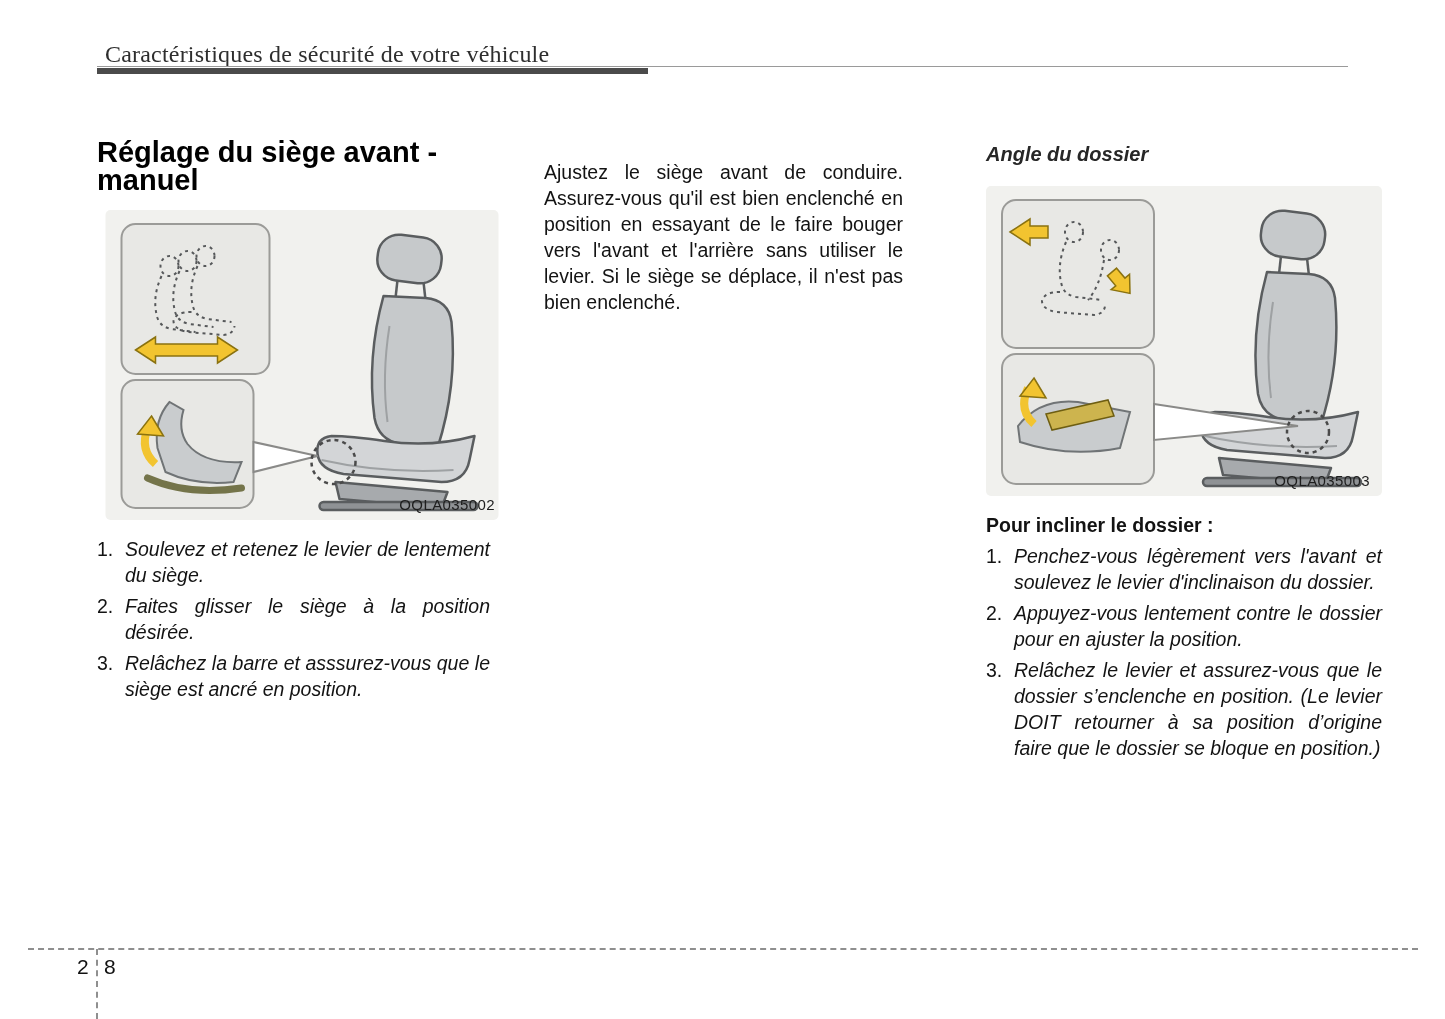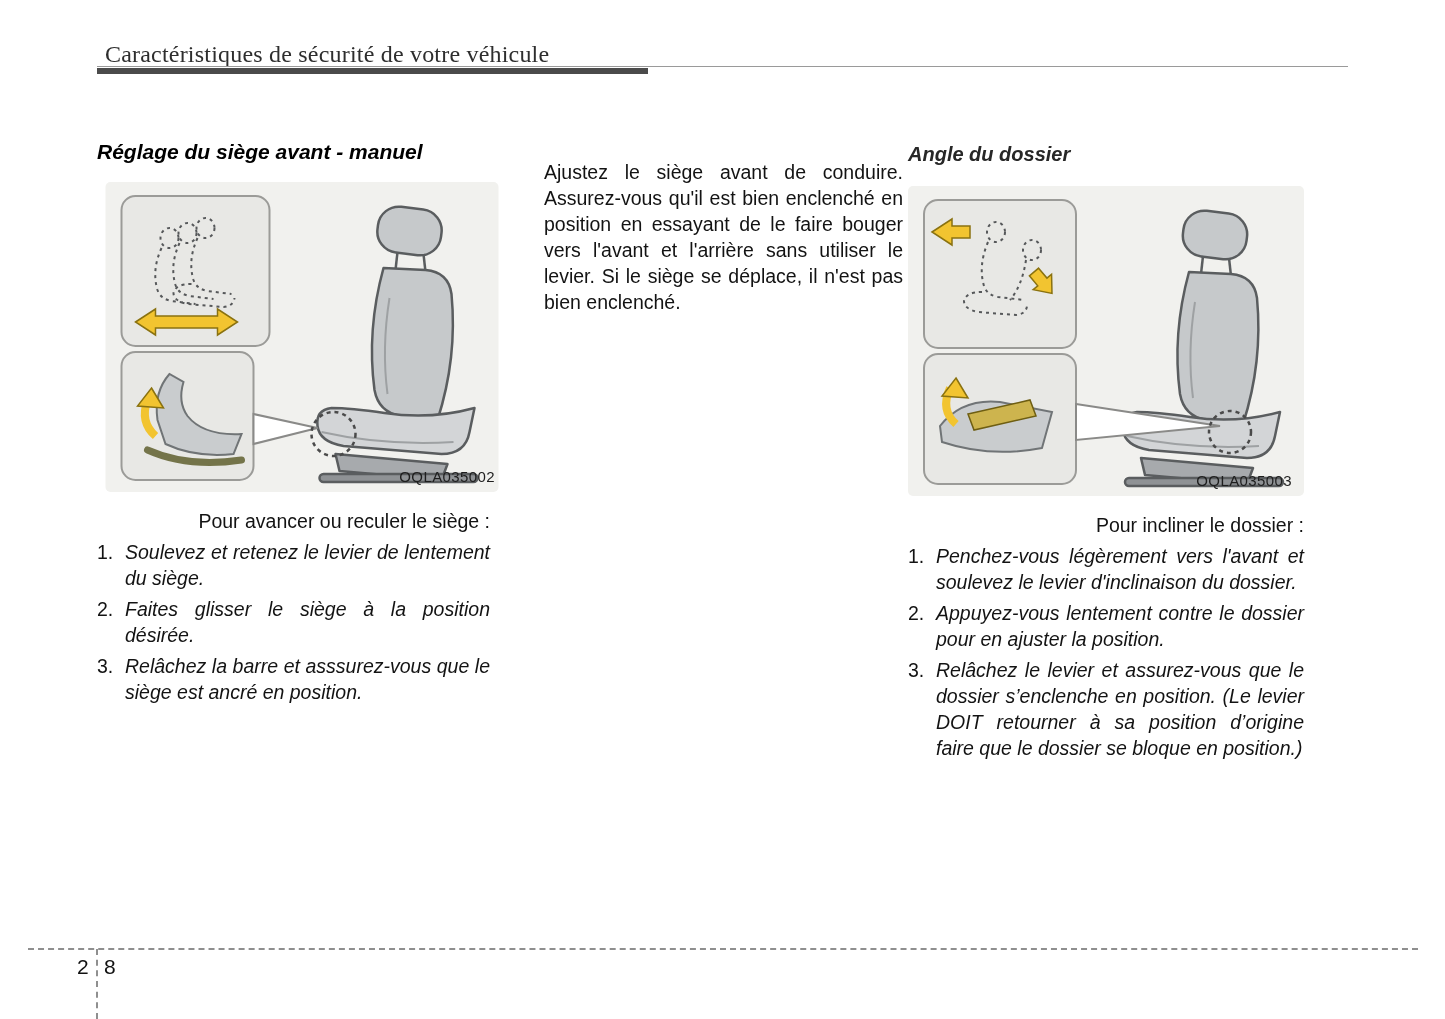--- a/index.html
+++ b/index.html
@@ -15,41 +15,41 @@
     font-family:"Liberation Serif", serif; font-weight:400;
     font-size:24px; color:#2e2e2e; letter-spacing:0.2px;
   }
   .rule-thin  { position:absolute; left:97px; top:66px; width:1251px; height:1px; background:#9a9a9a; }
   .rule-thick { position:absolute; left:97px; top:68px; width:551px; height:6px; background:#4b4b4b; }
 
   
   .col { position:absolute; width:393px; }
   .col1 { left:97px;  top:138px; }
   .col2 { left:527px; top:142px; }
-  .col3 { left:908px; top:142px; width:396px; }
+  .col3 { left:986px; top:142px; width:396px; }
 
   .section-heading {
-    margin:0 0 16px 0; font-size:21px; line-height:28px; font-weight:700; color:#000;font-style:italic;
+    margin:0 0 16px 0; font-size:29px; line-height:28px; font-weight:700; color:#000;
   }
   .subsection-heading {
     margin:0 0 18px 0; font-size:20px; line-height:24px; font-weight:700; font-style:italic; color:#272727;
   }
   .col3 .subsection-heading { margin-bottom:20px; }
 
   .fig { position:relative; width:410px; height:310px; margin:0 0 16px 0; }
   .col3 .fig { width:396px; }
   .figsvg { display:block; width:100%; height:100%; }
   .figcode {
     position:absolute; right:12px; bottom:7px;
     font-size:15px; color:#1e1e1e; letter-spacing:0.4px;text-align:right;
   }
 
   .body-text, .intro, .steps { font-size:19.5px; line-height:26px; text-align:justify; color:#131313; }
   .body-text { margin:17px; }
-  .intro { margin:8px 0 4px 0; text-align:right; }
+  .intro { margin:8px 0 4px 0; text-align:left;font-weight:bold; }
   .steps { list-style:none; margin:2px 0 0 0; padding:0; }
   .steps li { display:flex; margin:5px 0 0 0; }
   .steps .num { flex:0 0 28px; width:28px; text-align:left; }
   .steps .txt { flex:1; text-align:justify;font-style:italic; }
 
   
   .foot-line {
     position:absolute; left:28px; top:948px; width:1390px; height:0;
     border-top:2px dashed #8f8f8f;
   }
@@ -112,21 +112,20 @@
           <path d="M42 268 q40 18 94 10" fill="none" stroke="#74744a" stroke-width="7" stroke-linecap="round"></path>
           <path d="M50 254 q-16 -14 -8 -36" fill="none" stroke="#f2c430" stroke-width="8"></path>
           <polygon points="46,206 58,226 32,224" fill="#f2c430" stroke="#8a7210" stroke-width="1.5"></polygon>
         </g>
         <polygon points="148,232 212,246 148,262" fill="#ffffff" stroke="#8a8a88" stroke-width="2"></polygon>
         <circle cx="228" cy="252" r="22" fill="none" stroke="#4a4a4a" stroke-width="2.5" stroke-dasharray="4 4"></circle>
       </svg>
       <span class="figcode">OQLA035002</span>
     </figure>
 
-    <p class="intro">Pour avancer ou reculer le siège :</p>
     <ol class="steps">
       <li>
         <span class="num">1.</span>
         <span class="txt">Soulevez et retenez le levier de lentement du siège.</span>
       </li>
       <li>
         <span class="num">2.</span>
         <span class="txt">Faites glisser le siège à la position désirée.</span>
       </li>
       <li>

